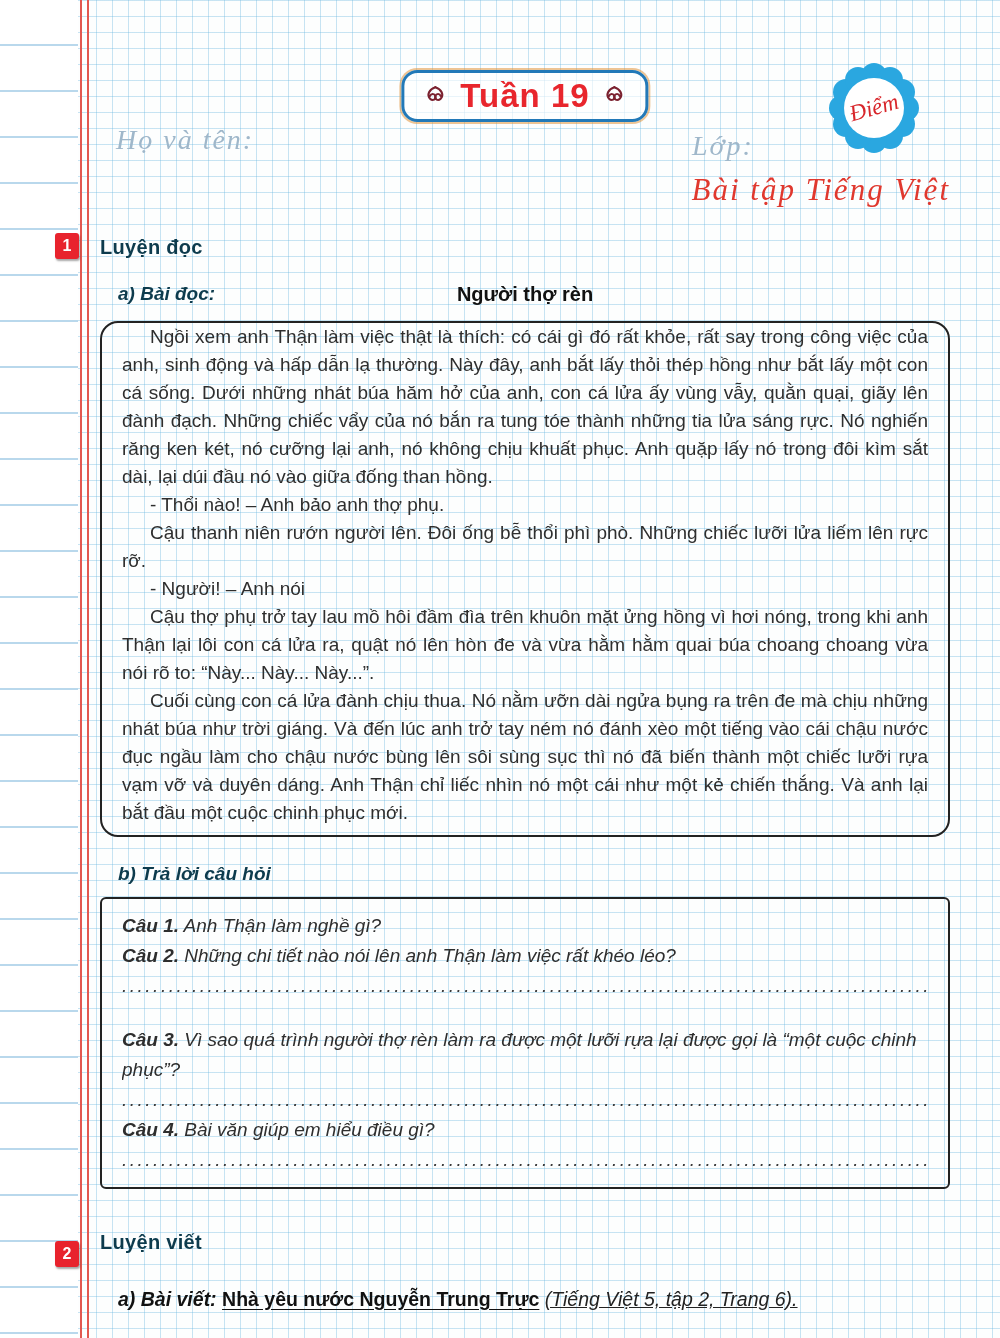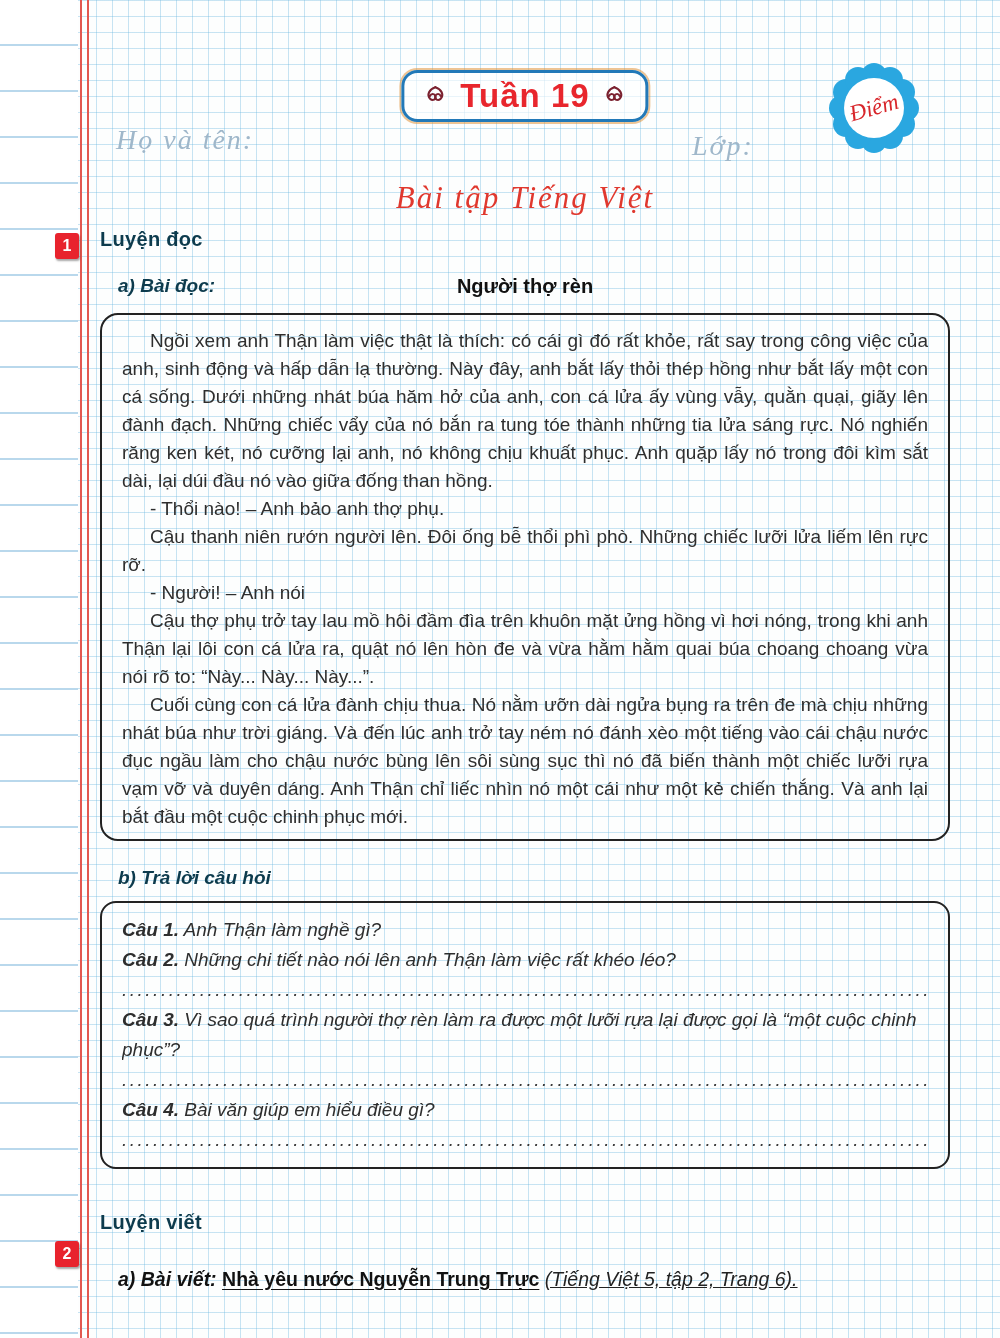--- a/index.html
+++ b/index.html
@@ -39,61 +39,61 @@
   }
   .orn svg{display:block;}
   .badge{position:absolute;left:728px;top:62px;width:92px;height:92px;}
   .badge svg{display:block;}
   .script{
     font-family:"Liberation Serif","DejaVu Serif",serif;font-style:italic;
   }
   .name-label{position:absolute;left:16px;top:124px;font-size:28px;color:#9fb7ca;letter-spacing:2px;}
   .class-label{position:absolute;left:592px;top:130px;font-size:28px;color:#9fb7ca;letter-spacing:2px;}
   .subtitle{
-    position:absolute;left:0;right:0;top:172px;text-align:center;
-    font-size:31px;color:#e0382e;letter-spacing:2px;margin-top:8px;
+    position:absolute;left:0;right:0;top:172px;text-align:right;
+    font-size:31px;color:#e0382e;letter-spacing:2px;
   }
 
   
   .num-square{
     position:absolute;left:55px;width:24px;height:26px;
     background:#e8232d;color:#fff;font-weight:bold;font-size:16px;
     display:flex;align-items:center;justify-content:center;
     border-radius:3px;box-shadow:1px 2px 2px rgba(0,0,0,.35);
   }
   .sec-title{font-size:20px;font-weight:bold;color:#0d3b4d;letter-spacing:.3px;}
-  .h-ld{margin-top:0;}
+  .h-ld{margin-top:8px;}
   .sub-label{font-size:19px;font-weight:bold;font-style:italic;color:#0d3b4d;}
   .reading-head{position:relative;margin-top:24px;padding-left:18px;height:26px;}
   .reading-title{
     position:absolute;left:50%;transform:translateX(-50%);
     font-size:20px;font-weight:bold;color:#111;
   }
 
   .passage-box{
     margin-top:12px;
     border:2px solid #222;border-radius:18px;
-    padding:12px 20px 8px 20px;
+    padding:0 20px 8px 20px;
     font-size:19px;line-height:28px;color:#2e2e2e;
     text-align:justify;
   }
   .passage-box p{margin:0;text-indent:28px;}
   .attribution{text-align:right;margin-top:2px;padding-right:6px;}
   .attribution .pre{font-style:italic;}
 
   .h-qa{margin-top:26px;padding-left:18px;}
   .q-box{
     margin-top:12px;
-    border:2px solid #222;border-radius:16px;
+    border:2px solid #222;border-radius:6px;
     padding:12px 20px;
     font-size:19px;line-height:30px;font-style:italic;color:#2e2e2e;
   }
   .q{overflow:hidden;}
   .q .qn{font-weight:bold;font-style:italic;}
-  .q.l1{height:30px;} .q.l2{height:60px;} .q.l3{height:90px;}
+  .q.l1{height:30px;} .q.l2{height:60px;} .q.l3{height:90px;margin-top:24px;}
   .dotrun{word-break:break-all;letter-spacing:2.5px;color:#3a3a3a;}
   .dotrun::after{
     content:"................................................................................................................................................................................................................................................................................................................";
   }
 
   .h-lv{margin-top:42px;}
   .writing-line{margin-top:34px;padding-left:18px;font-size:19.5px;}
   .writing-line .lbl{font-weight:bold;font-style:italic;color:#111;}
   .writing-line .ttl{font-weight:bold;color:#111;text-decoration:underline;text-underline-offset:3px;}
   .writing-line .src{font-style:italic;color:#222;text-decoration:underline;}

